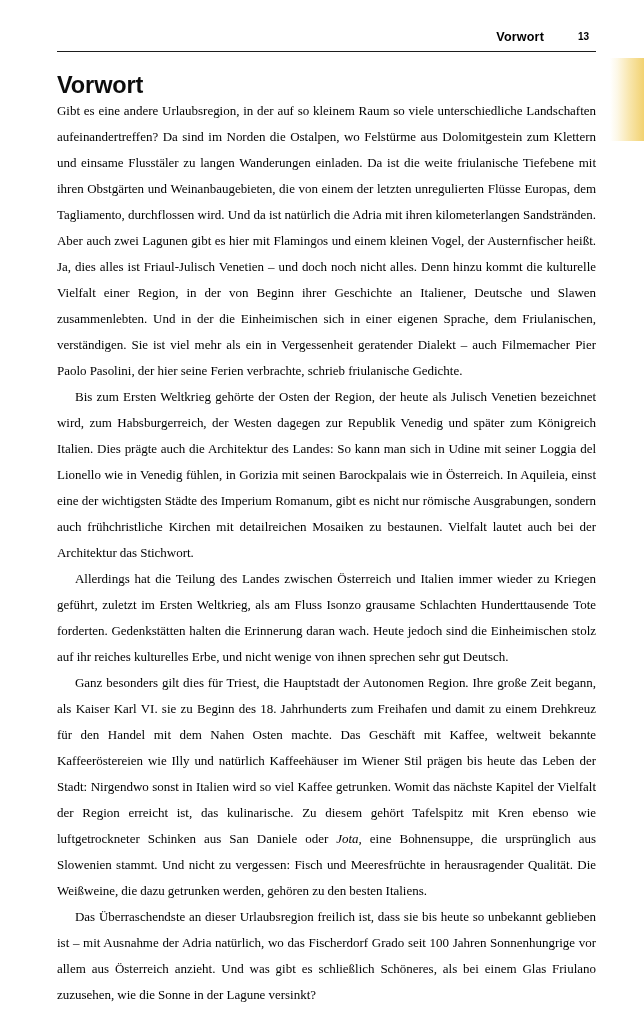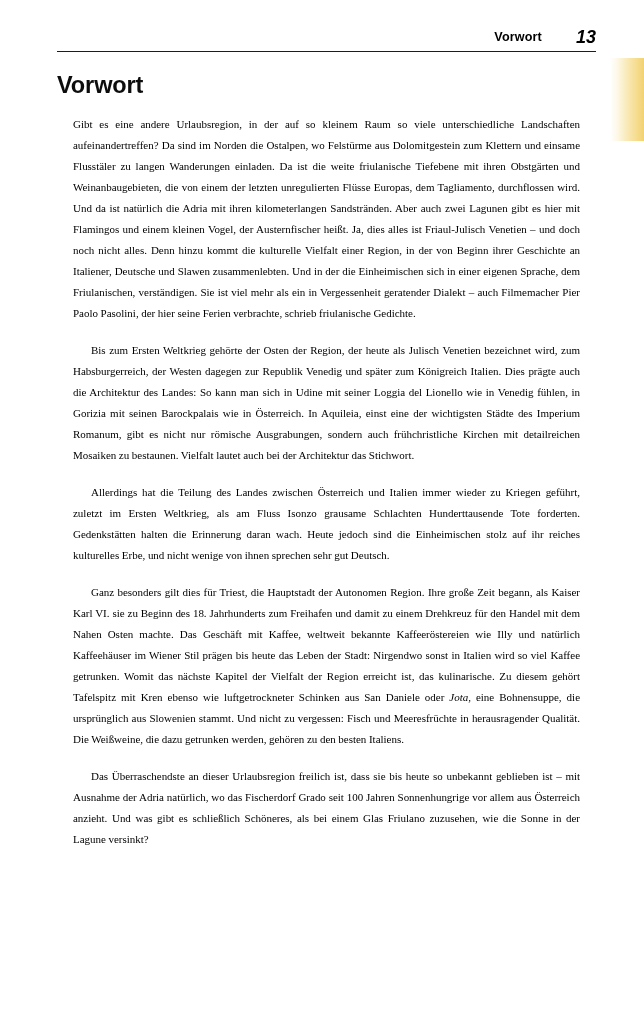--- a/index.html
+++ b/index.html
@@ -50,27 +50,26 @@
     font-family: "Liberation Sans", "DejaVu Sans", sans-serif;
     font-weight: bold;
     font-size: 12.6px;
     letter-spacing: 0.15px;
     line-height: 14px;
     color: #000;
   }
   .rh-pageno {
     font-family: "Liberation Sans", "DejaVu Sans", sans-serif;
     font-weight: bold;
-    font-size: 18px;
+    font-size: 10px;
     line-height: 14px;
     color: #000;
     margin-left: 34px;
     min-width: 18px;
     text-align: left;
-    font-style: italic;
   }
 
   
   .section-heading {
     position: absolute;
     left: 57px;
     top: 55px;
     width: 539px;
     font-family: "Liberation Sans", "DejaVu Sans", sans-serif;
     font-weight: bold;
@@ -81,23 +80,23 @@
   }
 
   
   .body-col {
     position: absolute;
     left: 57px;
     top: 98px;
     width: 539px;
   }
   .para {
-    margin: 16px;
-    font-size: 11px;
-    line-height: 21px;
+    margin: 0;
+    font-size: 13px;
+    line-height: 26px;
     text-align: justify;
     text-justify: inter-word;
     hyphens: manual;
     word-spacing: -0.1px;
     letter-spacing: -0.02px;
   }
   .para.indent {
     text-indent: 18px;
   }
   .para em {

